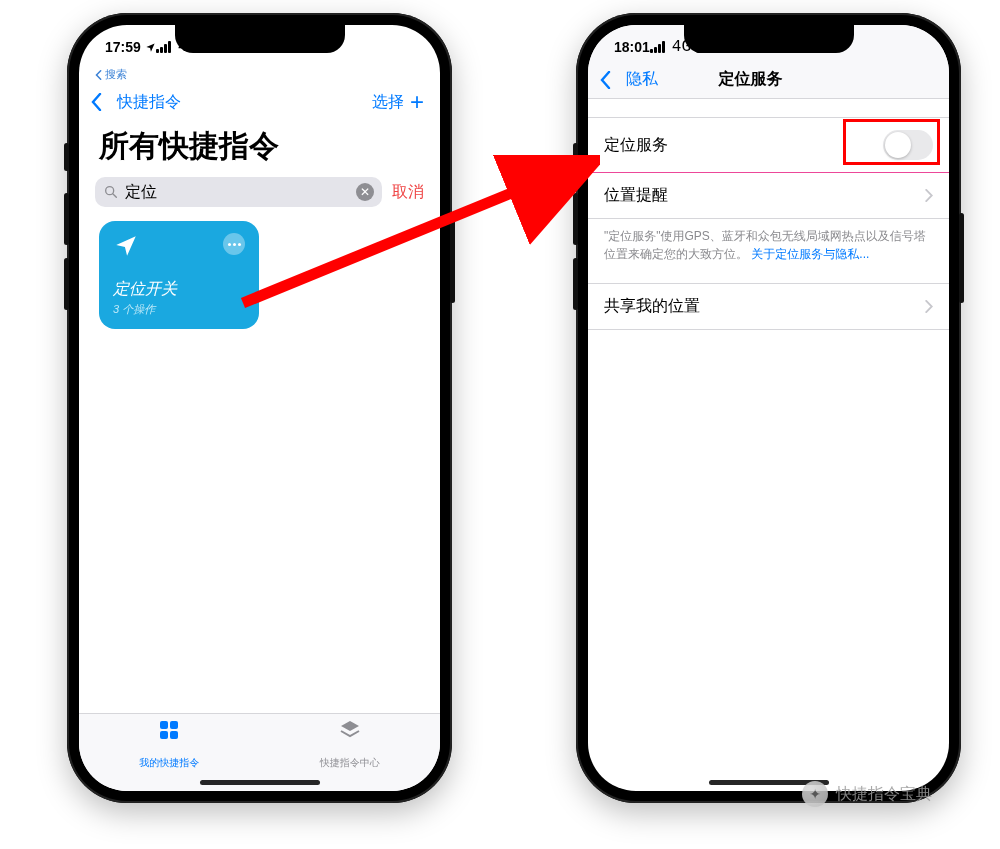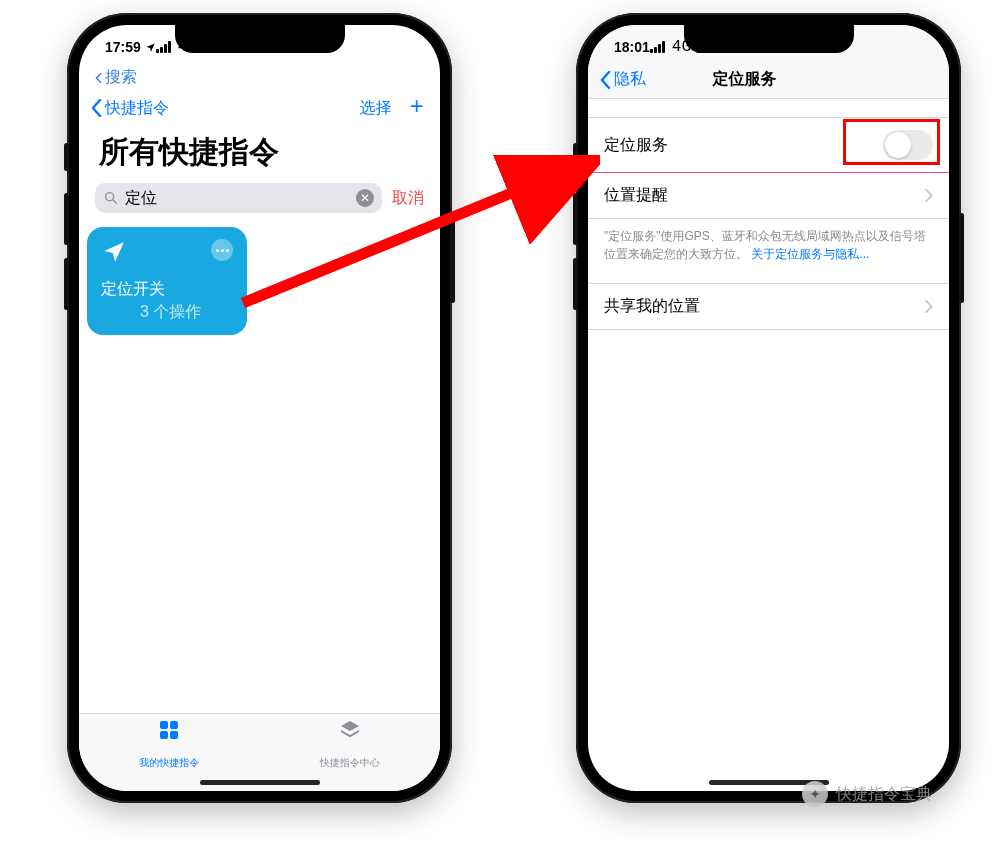--- a/index.html
+++ b/index.html
@@ -75,36 +75,36 @@
   .battery {
     width:24px; height:12px; border:1px solid #000; border-radius:3px;
     position:relative; background:linear-gradient(to right,#ffcf00 55%, transparent 55%);
   }
   .battery:after{ content:""; position:absolute; right:-3px; top:3px; width:2px; height:6px; background:#000; border-radius:0 2px 2px 0;}
   .net-label { font-size:16px; font-weight:500;font-family:Liberation Mono, monospace; }
 
   
   .mini-back {
     padding: 2px 16px 4px 16px;
-    font-size:16px;
+    font-size:11px;
     color:#3b82d6;
     display:flex; align-items:center; gap:2px;
   }
 
   
   .nav {
     display:flex;
     align-items:center;
     justify-content:space-between;
     padding: 4px 16px 8px 12px;
     background:#fff;
   }
   .nav.transparent { background:transparent; }
-  .nav-left { display:flex; align-items:center; gap:2px; color:#007aff; font-size:16px; }
-  .nav-right { display:flex; align-items:center; gap:18px; color:#007aff; font-size:16px;font-family:Liberation Mono, monospace; }
+  .nav-left { display:flex; align-items:center; gap:14px; color:#007aff; font-size:16px; }
+  .nav-right { display:flex; align-items:center; gap:6px; color:#007aff; font-size:16px; }
   .nav-title-center { font-size:16px; font-weight:600; color:#000; flex:1; text-align:center; margin-left:-50px; }
 
   
   .large-title {
     font-size:30px;
     font-weight:700;
     padding: 4px 20px 10px 20px;
     color:#000;
   }
 
@@ -124,41 +124,41 @@
   }
   .clear-btn {
     width:18px; height:18px; border-radius:50%;
     background:#8e8e93; color:#fff;
     display:flex; align-items:center; justify-content:center;
     font-size:12px; line-height:1;
   }
   .cancel-link { color:#ef4444; font-size:16px; }
 
   
-  .card-area { padding: 0 8px; }
+  .card-area { padding: 0 20px; font-style: italic; }
   .shortcut-card {
     width: 160px; height:108px;
     background:#1aa8e0;
     border-radius:16px;
     padding:12px 14px;
     color:#fff;
     display:flex; flex-direction:column; justify-content:space-between;
     position:relative;
   }
   .card-top { display:flex; justify-content:space-between; align-items:flex-start; }
   .card-icon { width:26px; height:26px; }
   .card-more {
     width:22px; height:22px; border-radius:50%;
     background:rgba(255,255,255,.35);
     display:flex; align-items:center; justify-content:center;
     gap:2px;
   }
   .card-more span { width:3px; height:3px; background:#fff; border-radius:50%; }
   .card-title { font-size:16px; font-weight:500; }
-  .card-sub { font-size:16px; color:#bfe9f8; margin-top:2px;margin-left:39px; }
+  .card-sub { font-size:11px; color:#bfe9f8; margin-top:2px; }
 
   
   .tabbar {
     position:absolute; left:0; right:0; bottom:0;
     height:78px;
     background:#f8f8fa;
     border-top:1px solid #d6d6da;
     display:flex;
     padding-bottom:18px;
   }

